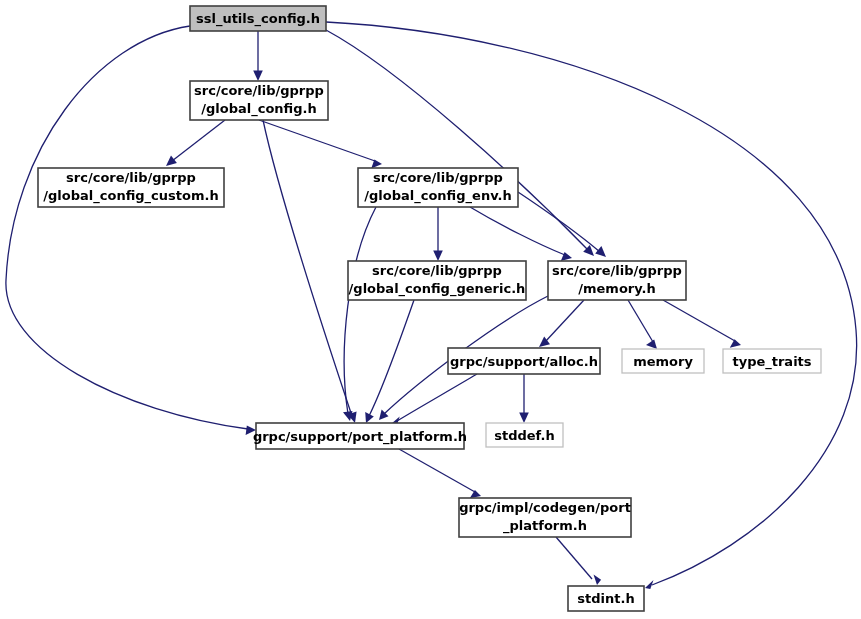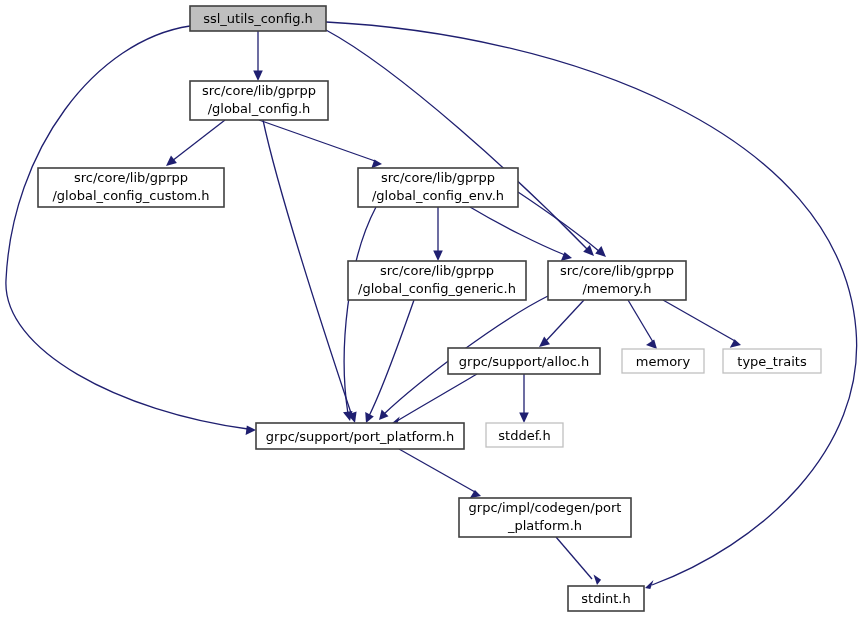--- a/index.html
+++ b/index.html
@@ -10,20 +10,21 @@
   body {
     width: 861px;
     height: 619px;
     font-family: "DejaVu Sans", "Liberation Sans", sans-serif;
     overflow: hidden;
   }
   #graph-root {
     position: relative;
     width: 861px;
     height: 619px;
+    font-weight: bold;
   }
   svg#dep-graph {
     display: block;
     width: 861px;
     height: 619px;
   }
   .node-box {
     fill: #ffffff;
     stroke: #404040;
     stroke-width: 1.6;

